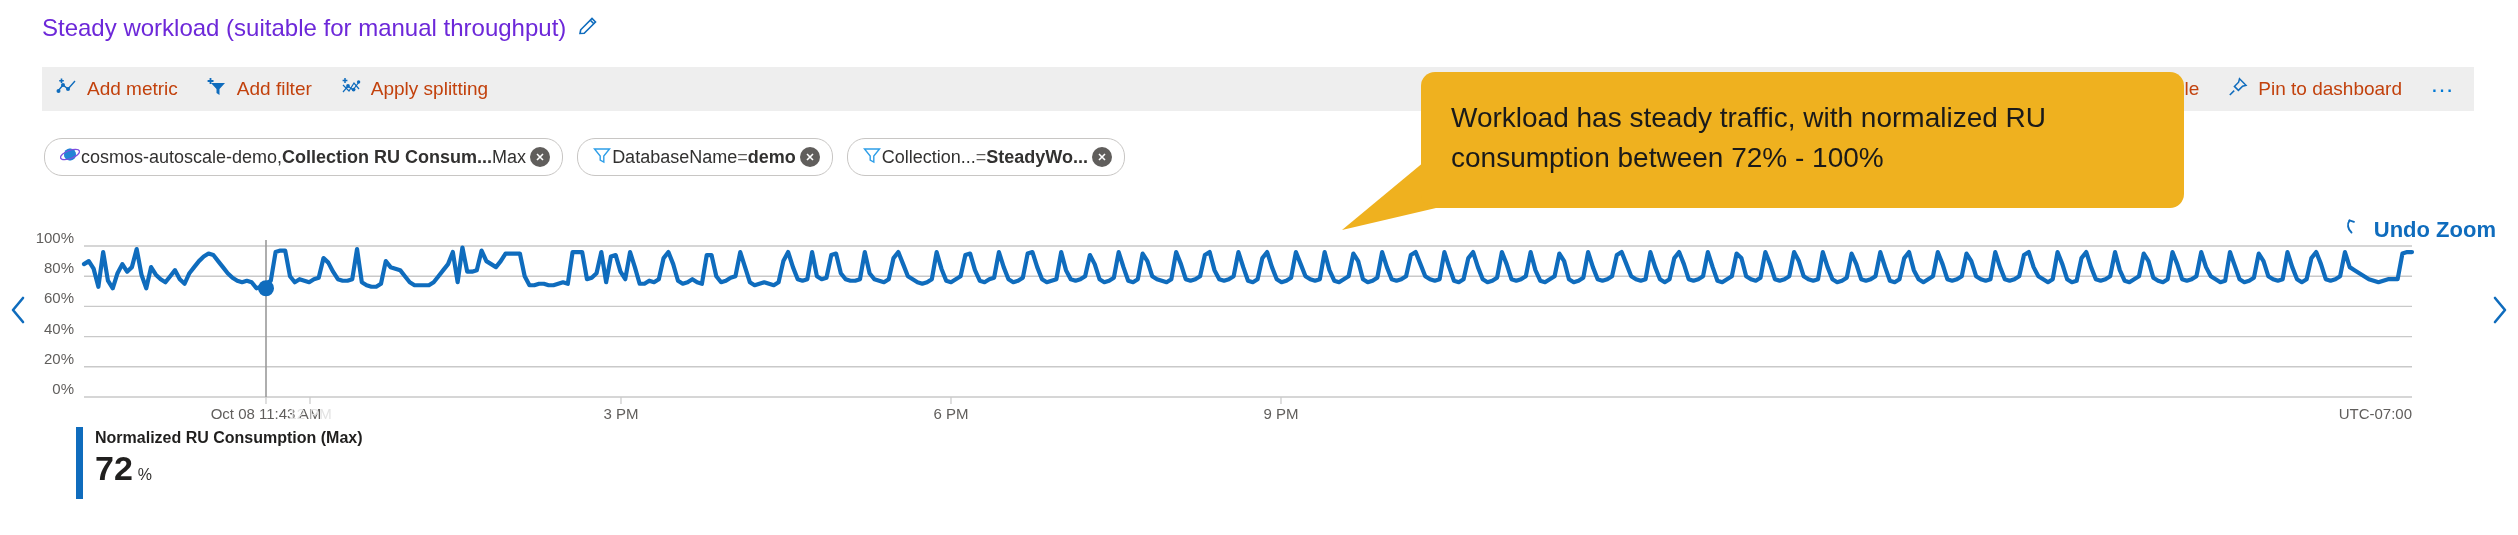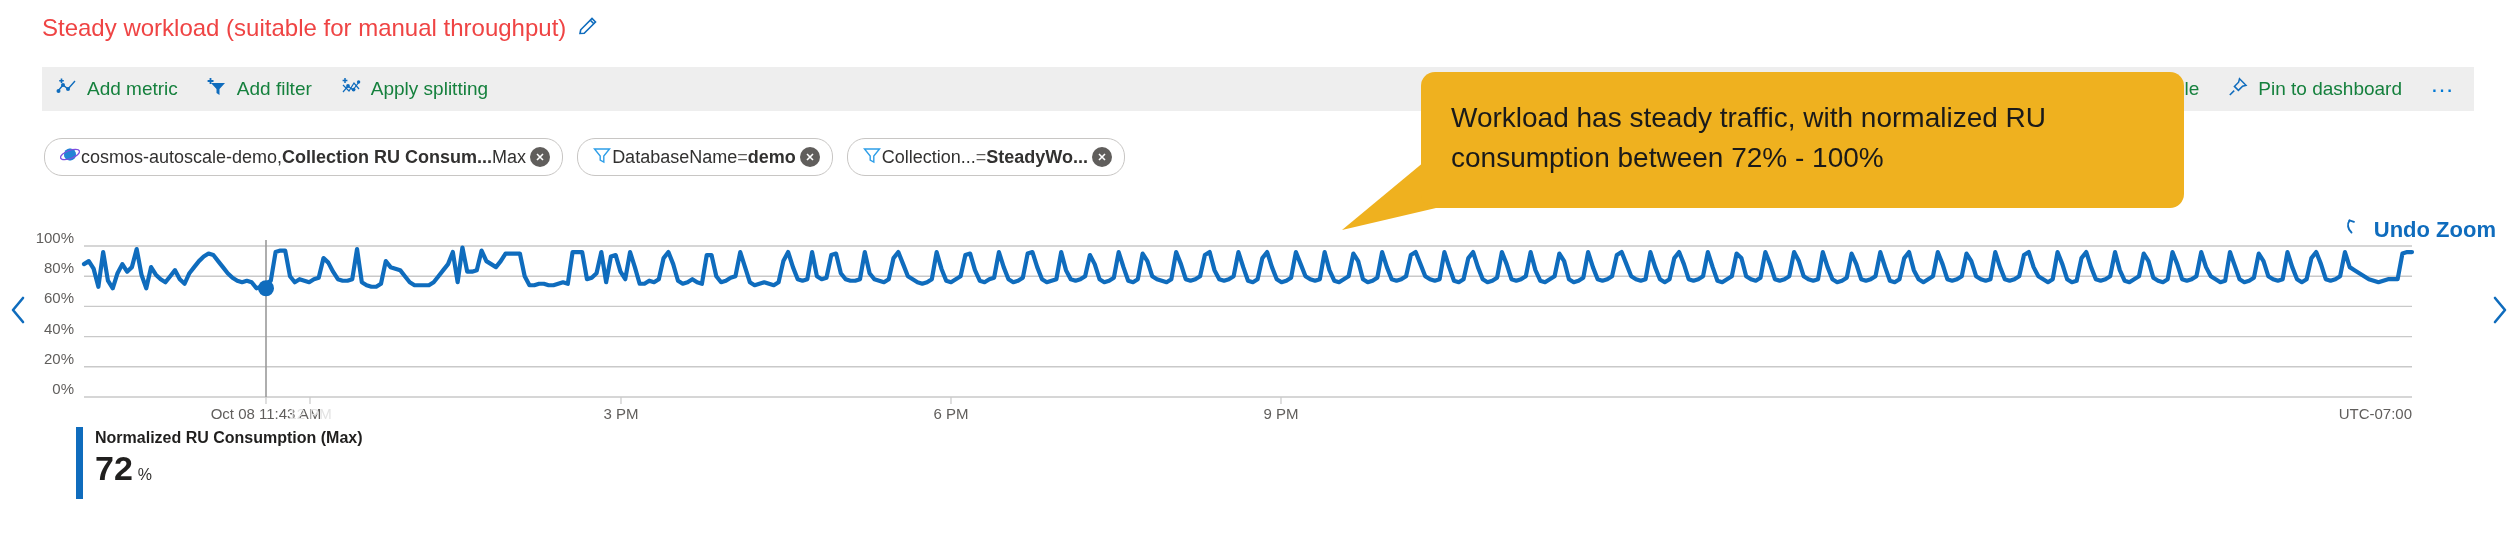--- a/index.html
+++ b/index.html
@@ -16,39 +16,39 @@
 
   
   #title-row {
     position: absolute;
     left: 42px; top: 14px;
     display: flex; align-items: center; gap: 10px;
   }
   #chart-title {
     font-size: 24px;
     font-weight: 400;
-    color: #ef4444;
+    color: #6d28d9;
     white-space: nowrap;
   }
   .pencil-icon { display: block; }
 
   
   #toolbar {
     position: absolute;
     left: 42px; top: 67px;
     width: 2432px; height: 44px;
     background: #eeeeee;
     display: flex; align-items: center;
   }
   .tb-btn {
     display: flex; align-items: center; gap: 9px;
     height: 44px;
     padding: 0 14px;
     font-size: 19px;
-    color: #15803d;
+    color: #c2410c;
     white-space: nowrap;
     cursor: pointer;
     background: transparent;
     border: none;
     font-family: "Liberation Sans", sans-serif;
   }
   .tb-spacer { flex: 1 1 auto; }
   .tb-icon { display: block; flex: 0 0 auto; }
   #tb-ellipsis {
     font-size: 24px; letter-spacing: 2px;

